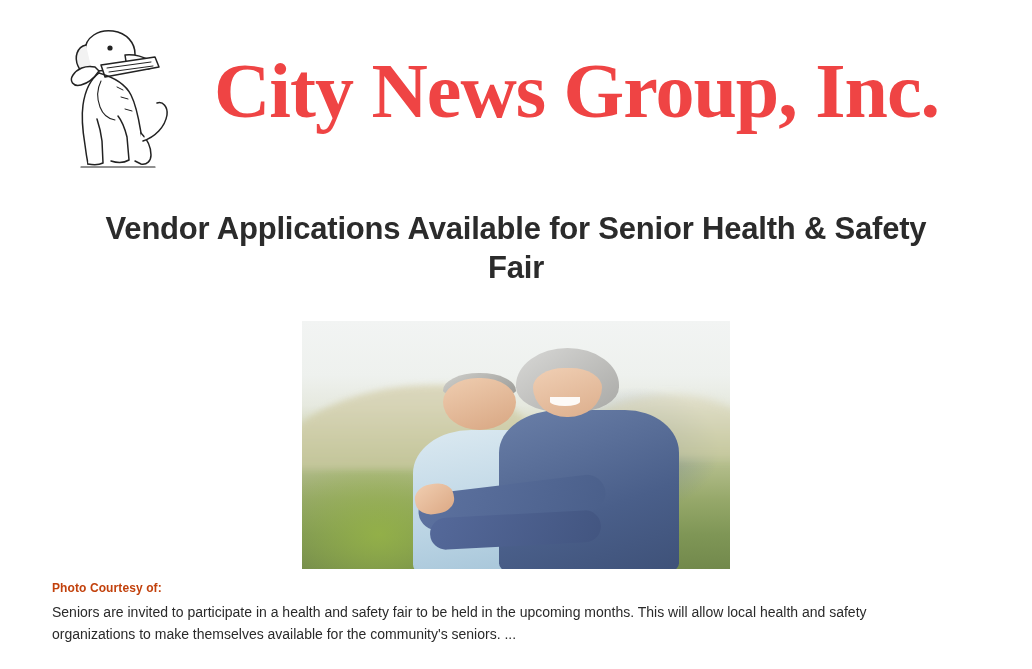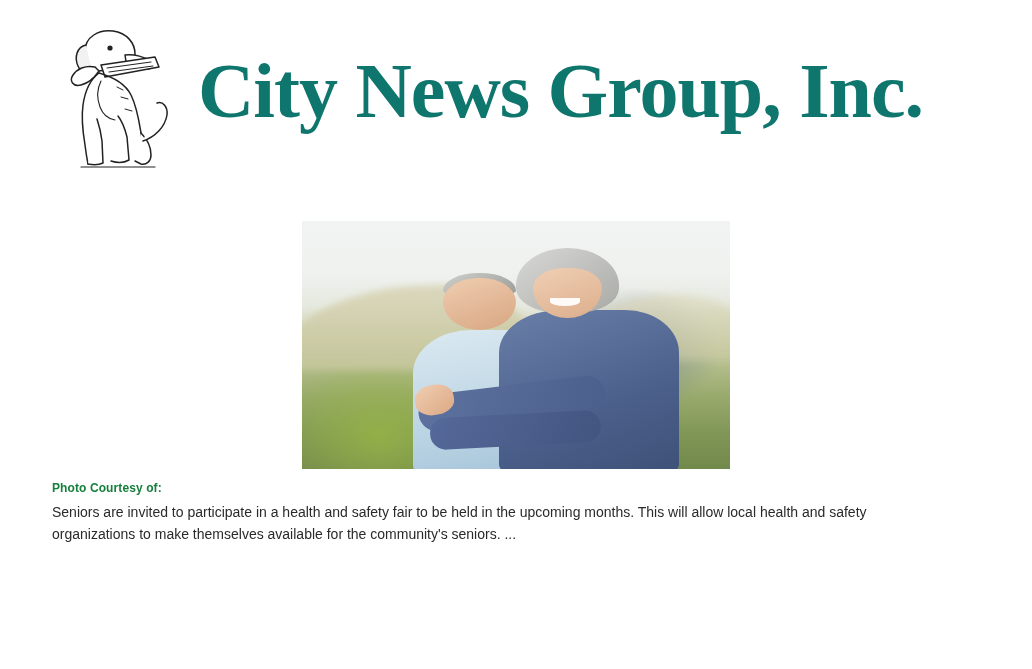--- a/index.html
+++ b/index.html
@@ -41,24 +41,24 @@
     height: 150px;
     flex: 0 0 auto;
   }
   .dog-mark svg { display: block; }
 
   .masthead-title {
     font-family: "Liberation Serif", serif;
     font-size: 78px;
     line-height: 1;
     font-weight: 700;
-    color: #0f766e;
+    color: #ef4444;
     letter-spacing: -1px;
     white-space: nowrap;
-    margin-left: 18px;
+    margin-left: 34px;
     padding-bottom: 10px;
   }
 
   
   .headline {
     width: 880px;
     margin: 22px auto 0 auto;
     text-align: center;
     font-size: 31px;
     line-height: 1.25;
@@ -210,21 +210,21 @@
     background: linear-gradient(150deg, #f0cdb0, #dca985);
     border-radius: 45%;
     transform: rotate(-10deg);
   }
 
   
   .caption {
     margin: 12px 0 0 52px;
     font-size: 12px;
     font-weight: 700;
-    color: #15803d;
+    color: #c2410c;
     letter-spacing: .1px;
   }
   .body-text {
     margin: 6px 52px 0 52px;
     font-size: 14px;
     line-height: 1.58;
     color: #2a2a2a;
     max-width: 900px;
   }
 </style>
@@ -270,20 +270,21 @@
 
             <path d="M62 66 l6 3 M66 76 l7 2 M70 88 l7 2" stroke-width="1"></path>
           </g>
         </svg>
       </div>
 
       <div class="masthead-title">City News Group, Inc.</div>
     </div>
   </header>
 
+  <h1 class="headline">Vendor Applications Available for Senior Health &amp; Safety Fair</h1>
 
   <figure class="figure">
     <div class="photo">
       <div class="hill"></div>
       <div class="hill2"></div>
       <div class="fig-m-body"></div>
       <div class="fig-w-body"></div>
       <div class="fig-m-hair"></div>
       <div class="fig-m-head"></div>
       <div class="fig-w-hair"></div>

